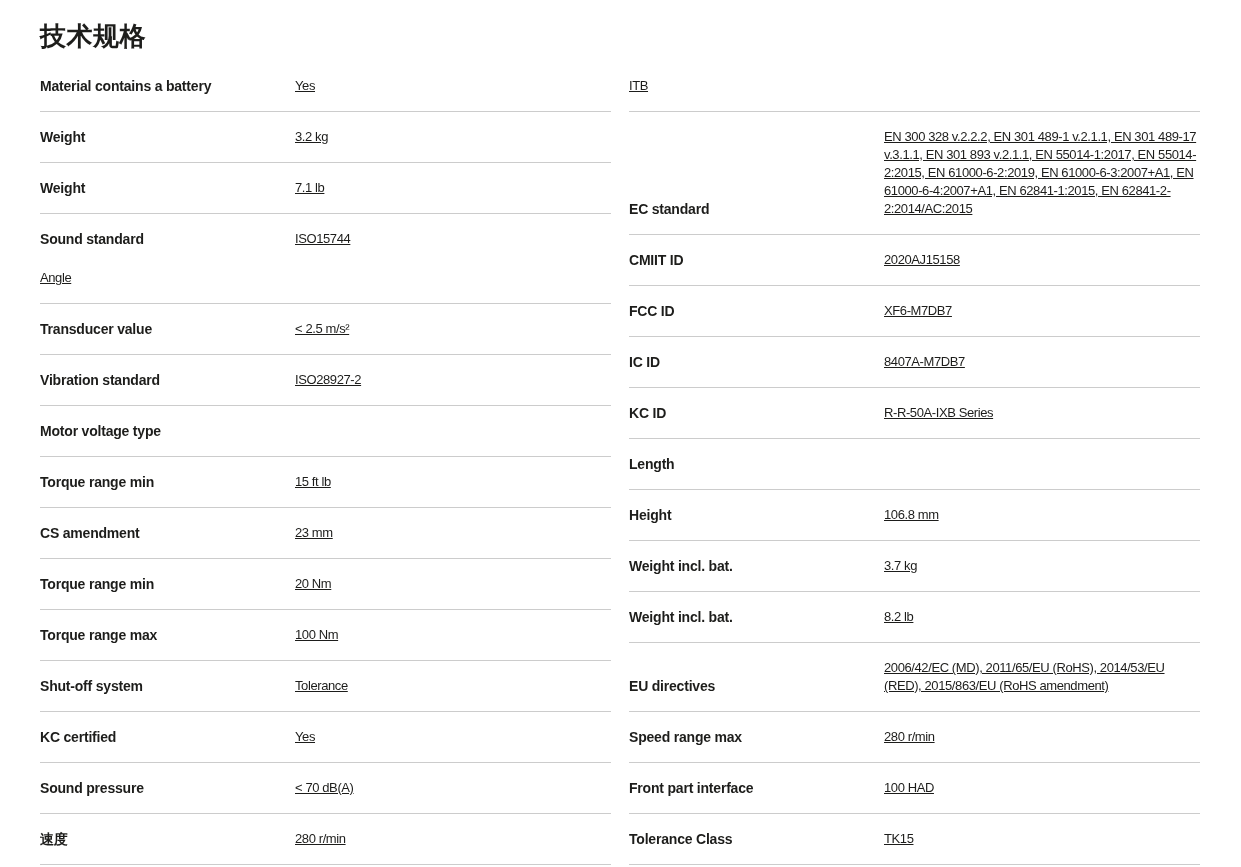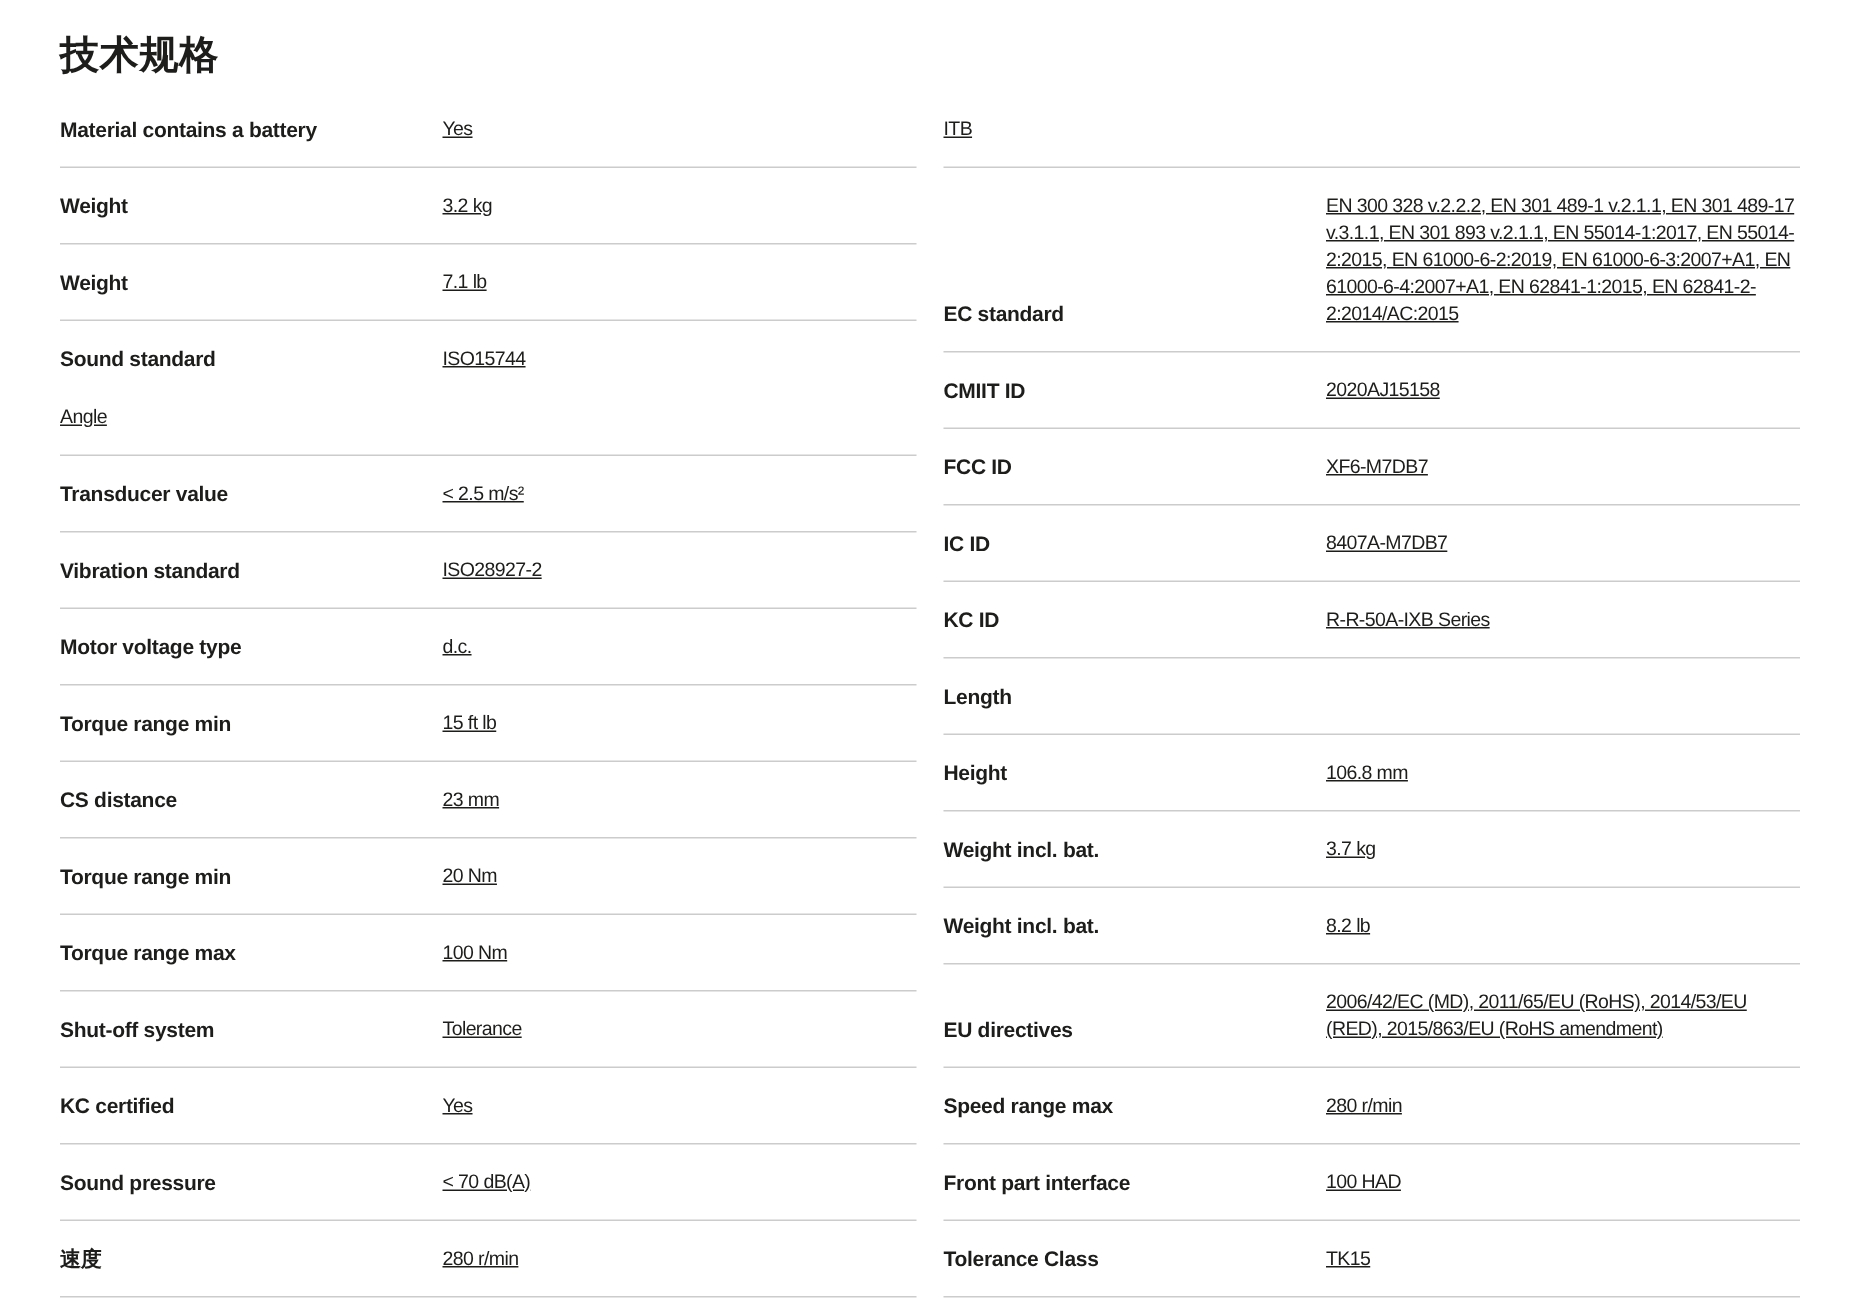--- a/index.html
+++ b/index.html
@@ -87,28 +87,27 @@
       <div class="spec-row">
     <div class="spec-label">Transducer value</div>
     <div class="spec-value">&lt; 2.5 m/s²</div>
   </div>
       <div class="spec-row">
     <div class="spec-label">Vibration standard</div>
     <div class="spec-value">ISO28927-2</div>
   </div>
       <div class="spec-row">
     <div class="spec-label">Motor voltage type</div>
-    <div class="spec-value">d.c.</div>
   </div>
       <div class="spec-row">
     <div class="spec-label">Torque range min</div>
     <div class="spec-value">15 ft lb</div>
   </div>
       <div class="spec-row">
-    <div class="spec-label">CS distance</div>
+    <div class="spec-label">CS amendment</div>
     <div class="spec-value">23 mm</div>
   </div>
       <div class="spec-row">
     <div class="spec-label">Torque range min</div>
     <div class="spec-value">20 Nm</div>
   </div>
       <div class="spec-row">
     <div class="spec-label">Torque range max</div>
     <div class="spec-value">100 Nm</div>
   </div>

